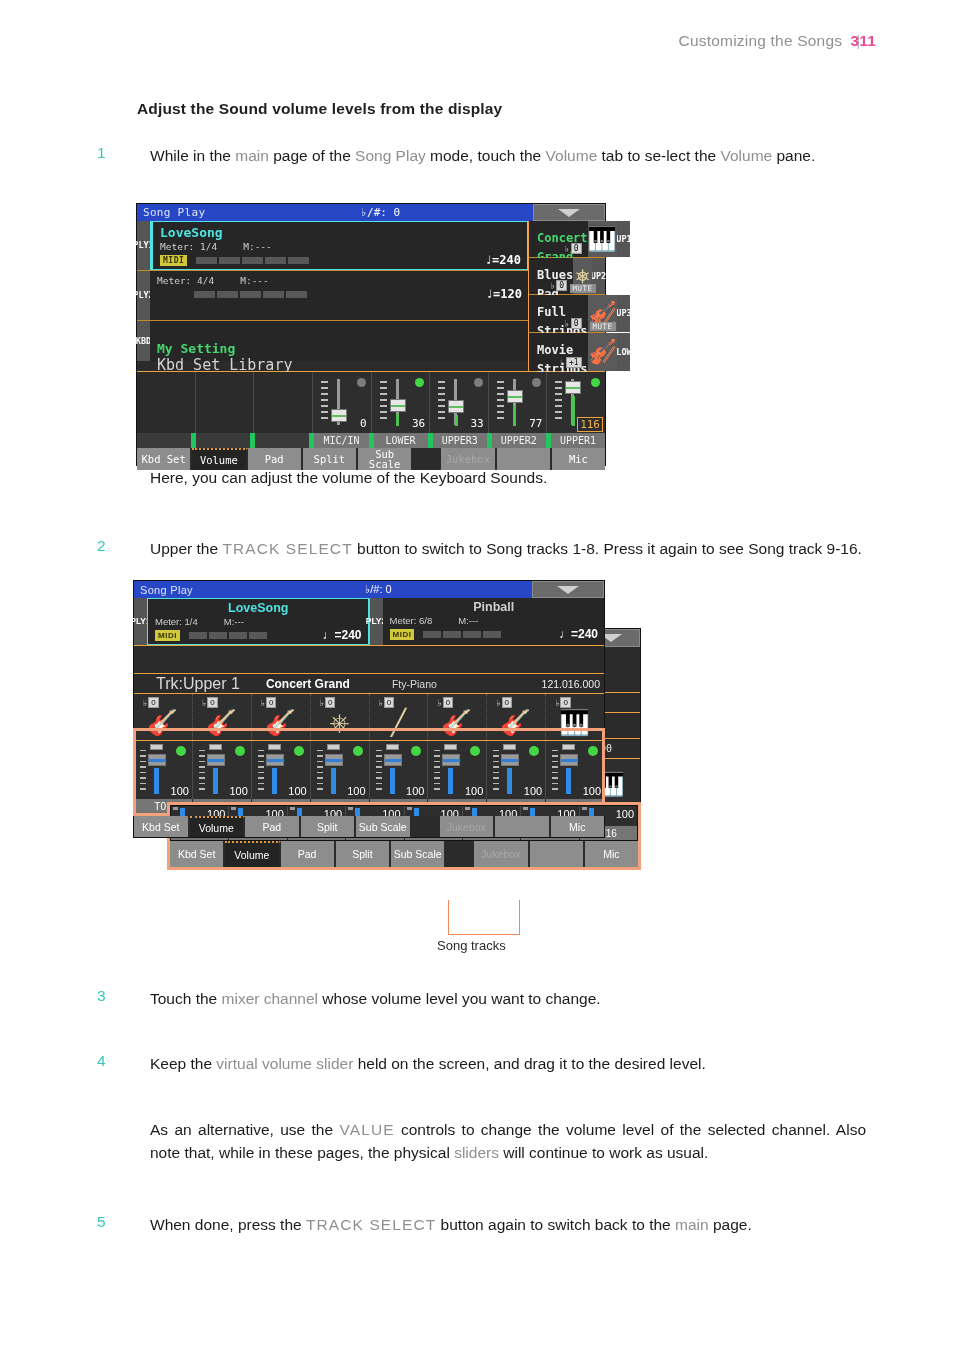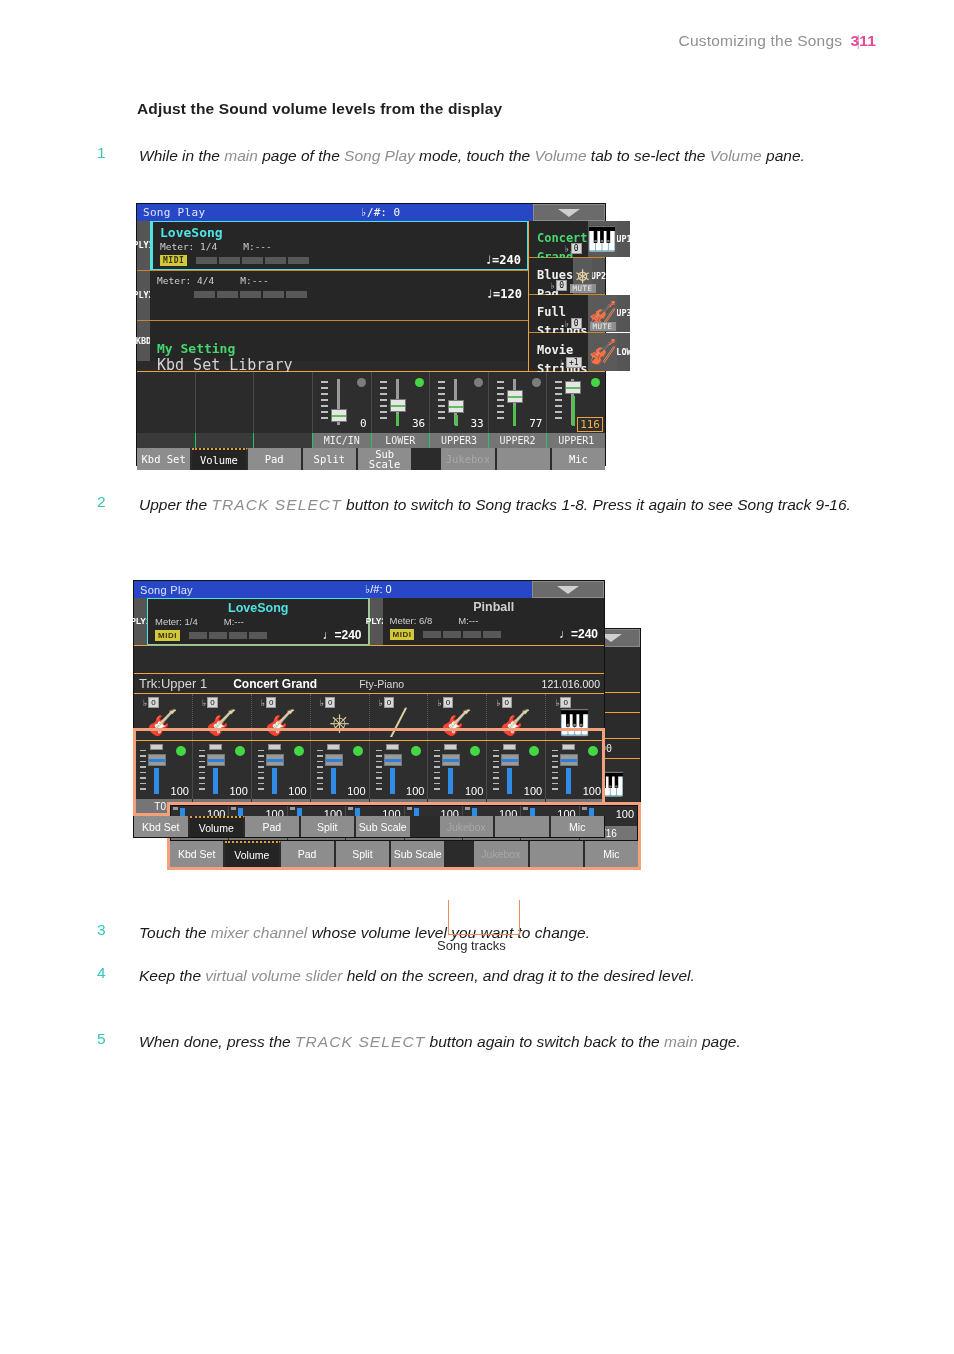--- a/index.html
+++ b/index.html
@@ -24,21 +24,21 @@
   .hdr-bar { color:#b9bbbd; font-weight:400; margin-right:-10px;}
 
   
   .content { position:absolute; left:137px; top:100px; width:742px; }
   .sec-title { font-size:15.5px; color:#1f1f1f; margin:0 0 26px 0; letter-spacing:.15px;}
   .step { position:relative; margin:0 0 0 0; }
   .step-num {
     position:absolute; left:-40px; top:0;
     color:#35c6ba; font-size:15.5px;
   }
-  .ptext { font-size:15.5px; line-height:23.5px; color:#1b1b1b; margin:2px; text-align:justify;font-style:italic; }
+  .ptext { font-size:15.5px; line-height:23.5px; color:#1b1b1b; margin:13px; text-align:justify; }
   .ptext.nojust { text-align:left; }
   .gray { color:#8d8f92; }
   .mono { font-family:"Liberation Sans", sans-serif; color:#8d8f92; letter-spacing:1.1px; }
   .gap-a { height:22px; }
   .gap-b { height:16px; }
 
   
   .screen {
     background:#2b2b2b;
     font-family:"DejaVu Sans Mono", monospace;
@@ -107,21 +107,21 @@
      background:repeating-linear-gradient(to bottom,#bdbdbd 0 1.5px, transparent 1.5px 6px); }
   .frail { position:absolute; left:16px; top:2px; width:3px; height:46px; background:#9a9a9a; }
   .fcap { position:absolute; left:10px; width:16px; height:13px; background:#e6e6e6; border:1px solid #777;}
   .fcap:after{content:"";position:absolute;left:0;top:5px;width:100%;height:2px;background:#5fbf5f;}
   .fgreen { position:absolute; left:16.5px; width:3px; background:#4ec24e; }
   .mled { position:absolute; right:5px; top:6px; width:9px; height:9px; border-radius:50%; background:#7d7d7d; }
   .mled.on { background:#44d644; }
   .mval { position:absolute; right:4px; bottom:3px; font-size:11px; color:#fff; }
   .mval.boxed { border:1px solid #f0a23c; color:#f3b24a; padding:0 2px; bottom:1px; right:2px;}
   .mlabels { display:flex; height:15px; }
-  .mlab { flex:1; background:#757575; color:#f2f2f2; font-size:10px; display:flex;align-items:center;justify-content:center; border-right:1px solid #22c55e;}
+  .mlab { flex:1; background:#757575; color:#f2f2f2; font-size:10px; display:flex;align-items:center;justify-content:center; border-right:5px solid #22c55e;}
   .mlab.blank { background:#3a3a3a; }
   .mlab:last-child{border-right:none;}
 
   
   .tabbar { display:flex; height:22px; background:#2b2b2b; }
   .tab { flex:1; background:#8d8d8d; color:#fff; font-size:10.5px; display:flex;align-items:center;justify-content:center;
          border-right:2px solid #2b2b2b; text-align:center; line-height:10px; }
   .tab:last-child{border-right:none;}
   .tab.sel { background:#242424; color:#fff; border-top:2px dotted #e09b3a; }
   .tab.dis { color:#a8a8a8;margin-left:28px; }
@@ -135,21 +135,21 @@
 
   .s2-songrow { display:flex; height:48px; border-bottom:1px solid #f0a23c; }
   .s2-half { flex:1; display:flex; border-right:1px solid #f0a23c; }
   .s2-half:last-child{border-right:none;}
   .s2-body { flex:1; background:#262626; padding:2px 6px 0 7px; }
   .s2-title { text-align:center; font-size:12.5px; font-weight:bold; color:#4fe3e3; }
   .s2-title.dim { color:#cfcfcf; }
 
   .s2-blank { height:28px; background:#2b2b2b; border-bottom:1px solid #f0a23c;}
   .s2-trk { height:20px; background:#2b2b2b; display:flex; align-items:center; font-size:11px; border-bottom:1px solid #f0a23c;}
-  .s2-trk .k { padding-left:5px; color:#d8d8d8; font-size:13px;}
+  .s2-trk .k { padding-left:22px; color:#d8d8d8; font-size:16px;}
   .s2-trk .n { margin-left:26px; font-weight:bold; font-size:12px; color:#fff;}
   .s2-trk .b { margin-left:42px; color:#d8d8d8; font-size:10.5px;}
   .s2-trk .num { margin-left:auto; padding-right:4px; color:#eee; font-size:10.5px;}
 
   .s2-icons { display:flex; height:47px; border-bottom:1px solid #f0a23c; }
   .s2-icell { flex:1; background:#2e2e2e; border-right:1px dotted #5a5a5a; position:relative; }
   .s2-icell:last-child{border-right:none;}
   .kb-badge { position:absolute; left:9px; top:3px; display:flex; align-items:center; gap:1px;}
   .icon-big { position:absolute; left:50%; top:16px; transform:translateX(-50%); font-size:25px; color:#ded0a0; line-height:1;}
 
@@ -227,20 +227,21 @@
     <p class="ptext nojust"><span>Touch the </span><span class="gray">mixer channel</span><span> whose volume level you want to change.</span></p>
   </div>
   <div class="gap-b"></div>
 
   <div class="step">
     <span class="step-num">4</span>
     <p class="ptext"><span>Keep the </span><span class="gray">virtual volume slider</span><span> held on the screen, and drag it to the desired level.</span></p>
   </div>
   <div class="gap-b"></div>
 
+  <p class="ptext"><span>As an alternative, use the </span><span class="mono">VALUE</span><span> controls to change the volume level of the selected channel. Also note that, while in these pages, the physical </span><span class="gray">sliders</span><span> will continue to work as usual.</span></p>
   <div class="gap-a"></div>
 
   <div class="step">
     <span class="step-num">5</span>
     <p class="ptext"><span>When done, press the </span><span class="mono">TRACK SELECT</span><span> button again to switch back to the </span><span class="gray">main</span><span> page.</span></p>
   </div>
 </div>
 
 <div class="screen" id="shot1">
   <div class="titlebar">

